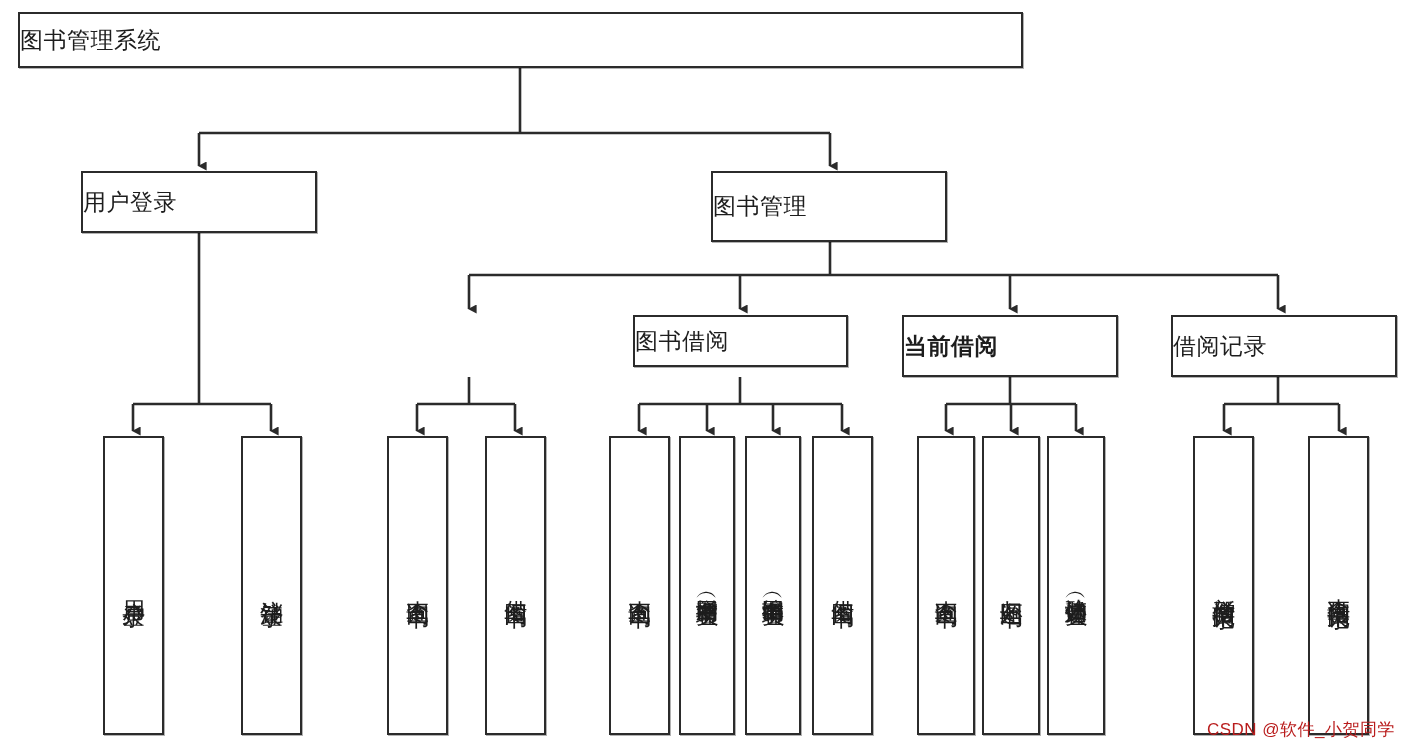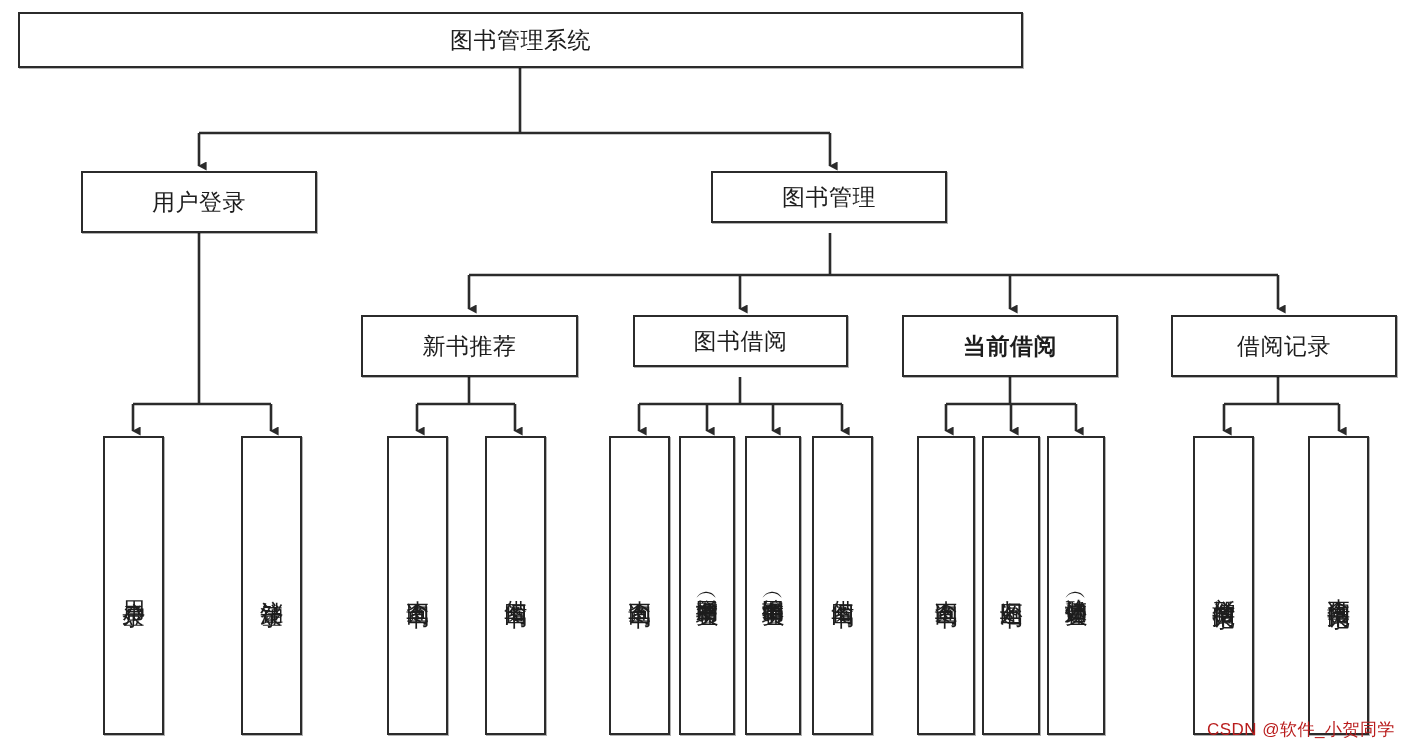--- a/index.html
+++ b/index.html
@@ -26,21 +26,21 @@
     height: 747px;
     pointer-events: none;
   }
   .node {
     position: absolute;
     box-sizing: border-box;
     background: #ffffff;
     border: 2px solid #2b2b2b;
     display: flex;
     align-items: center;
-    justify-content: center;
+    justify-content: flex-start;
     color: #1d1d1d;
     text-align: center;
     box-shadow: 1px 1px 0 rgba(0,0,0,0.30);
   }
   .node-label {
     display: block;
     line-height: 1.22;
     letter-spacing: 0.5px;
   }
   .node.horizontal .node-label {
@@ -128,27 +128,24 @@
     </g>
   </svg>
 
   <div class="node horizontal" style="left:18px; top:12px; width:1005px; height:56px;">
     <span class="node-label">图书管理系统</span>
   </div>
 
   <div class="node horizontal" style="left:81px; top:171px; width:236px; height:62px;">
     <span class="node-label">用户登录</span>
   </div>
-  <div class="node horizontal" style="left:711px; top:171px; width:236px; height:52px;">
+  <div class="node horizontal" style="left:711px; top:171px; width:236px; height:71px;">
     <span class="node-label">图书管理</span>
   </div>
 
-  <div class="node horizontal" style="left:361px; top:315px; width:217px; height:62px;">
-    <span class="node-label">新书推荐</span>
-  </div>
   <div class="node horizontal" style="left:633px; top:315px; width:215px; height:52px;">
     <span class="node-label">图书借阅</span>
   </div>
   <div class="node horizontal" style="left:902px; top:315px; width:216px; height:62px;font-weight:bold;">
     <span class="node-label">当前借阅</span>
   </div>
   <div class="node horizontal" style="left:1171px; top:315px; width:226px; height:62px;">
     <span class="node-label">借阅记录</span>
   </div>
 

